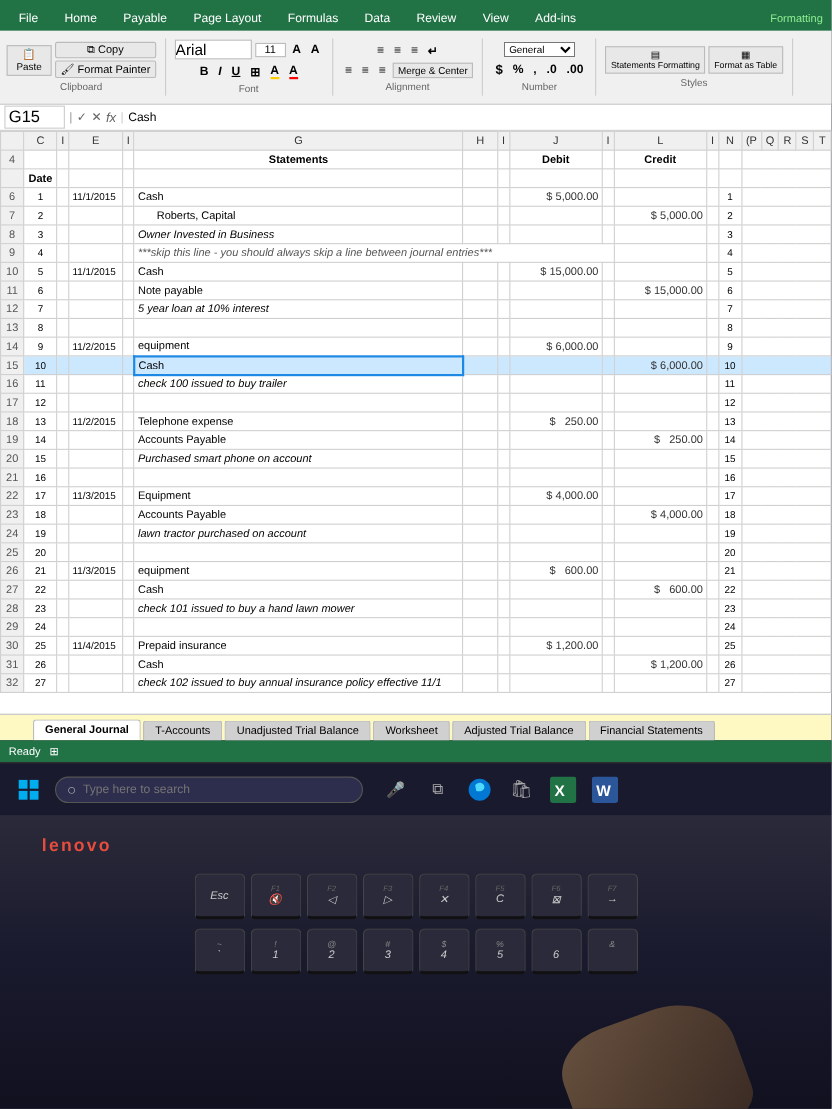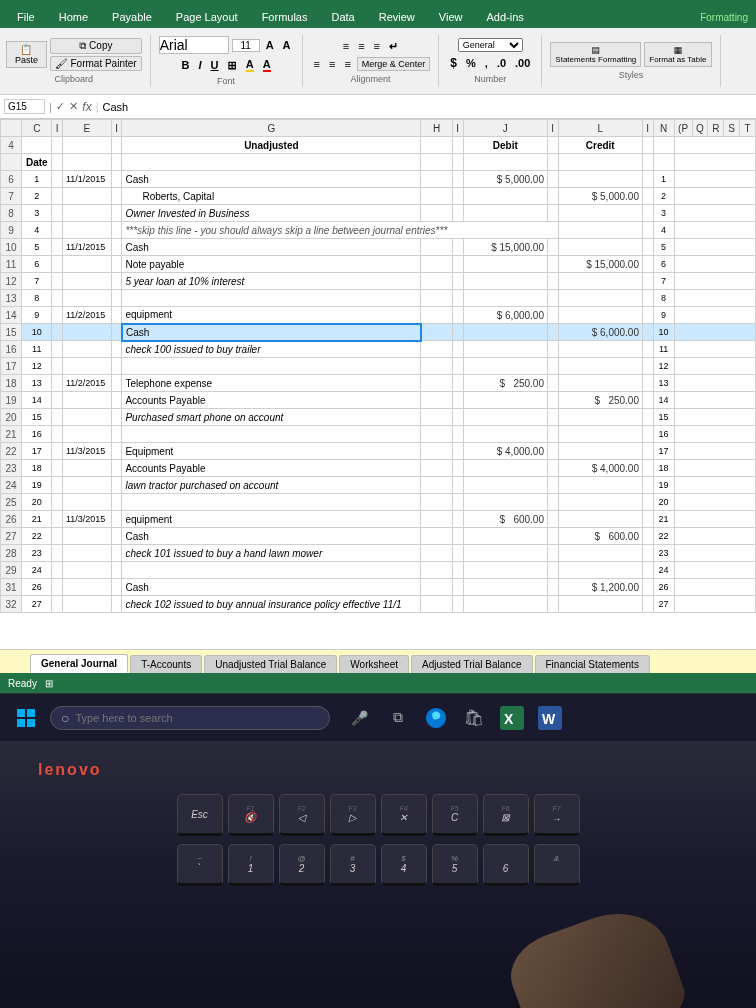--- a/index.html
+++ b/index.html
@@ -119,23 +119,23 @@
     .formula-bar {
       display: flex;
       align-items: center;
       background: white;
       border-bottom: 1px solid #ccc;
       padding: 2px 4px;
       height: 24px;
       gap: 4px;
     }
     .cell-ref {
-      width: 41px;
+      width: 55px;
       border: 1px solid #ccc;
-      font-size: 10px;
+      font-size: 15px;
       padding: 1px 3px;
     }
     .formula-input {
       flex: 1;
       border: none;
       font-size: 11px;
       outline: none;
     }
     .fx-label {
       color: #666;
@@ -485,21 +485,21 @@
         <th class="col-header col-rest">S</th>
         <th class="col-header col-rest">T</th>
       </tr>
 
       <tr>
         <td class="row-num">4</td>
         <td></td>
         <td></td>
         <td></td>
         <td></td>
-        <td style="font-weight:bold;text-align:center;">Unadjusted</td>
+        <td style="font-weight:bold;text-align:center;">Statements</td>
         <td></td>
         <td></td>
         <td style="font-weight:bold;text-align:center;">Debit</td>
         <td></td>
         <td style="font-weight:bold;text-align:center;">Credit</td>
         <td></td>
         <td></td>
         <td colspan="5"></td>
       </tr>
 
@@ -919,20 +919,36 @@
         <td></td>
         <td></td>
         <td></td>
         <td></td>
         <td></td>
         <td></td>
         <td style="text-align:center;font-size:9px;">24</td>
         <td colspan="5"></td>
       </tr>
 
+      <tr>
+        <td class="row-num">30</td>
+        <td style="text-align:center;font-size:9px;">25</td>
+        <td></td>
+        <td style="font-size:9px;">11/4/2015</td>
+        <td></td>
+        <td>Prepaid insurance</td>
+        <td></td>
+        <td></td>
+        <td class="debit-col">$ 1,200.00</td>
+        <td></td>
+        <td></td>
+        <td></td>
+        <td style="text-align:center;font-size:9px;">25</td>
+        <td colspan="5"></td>
+      </tr>
 
       <tr>
         <td class="row-num">31</td>
         <td style="text-align:center;font-size:9px;">26</td>
         <td></td>
         <td></td>
         <td></td>
         <td>Cash</td>
         <td></td>
         <td></td>

